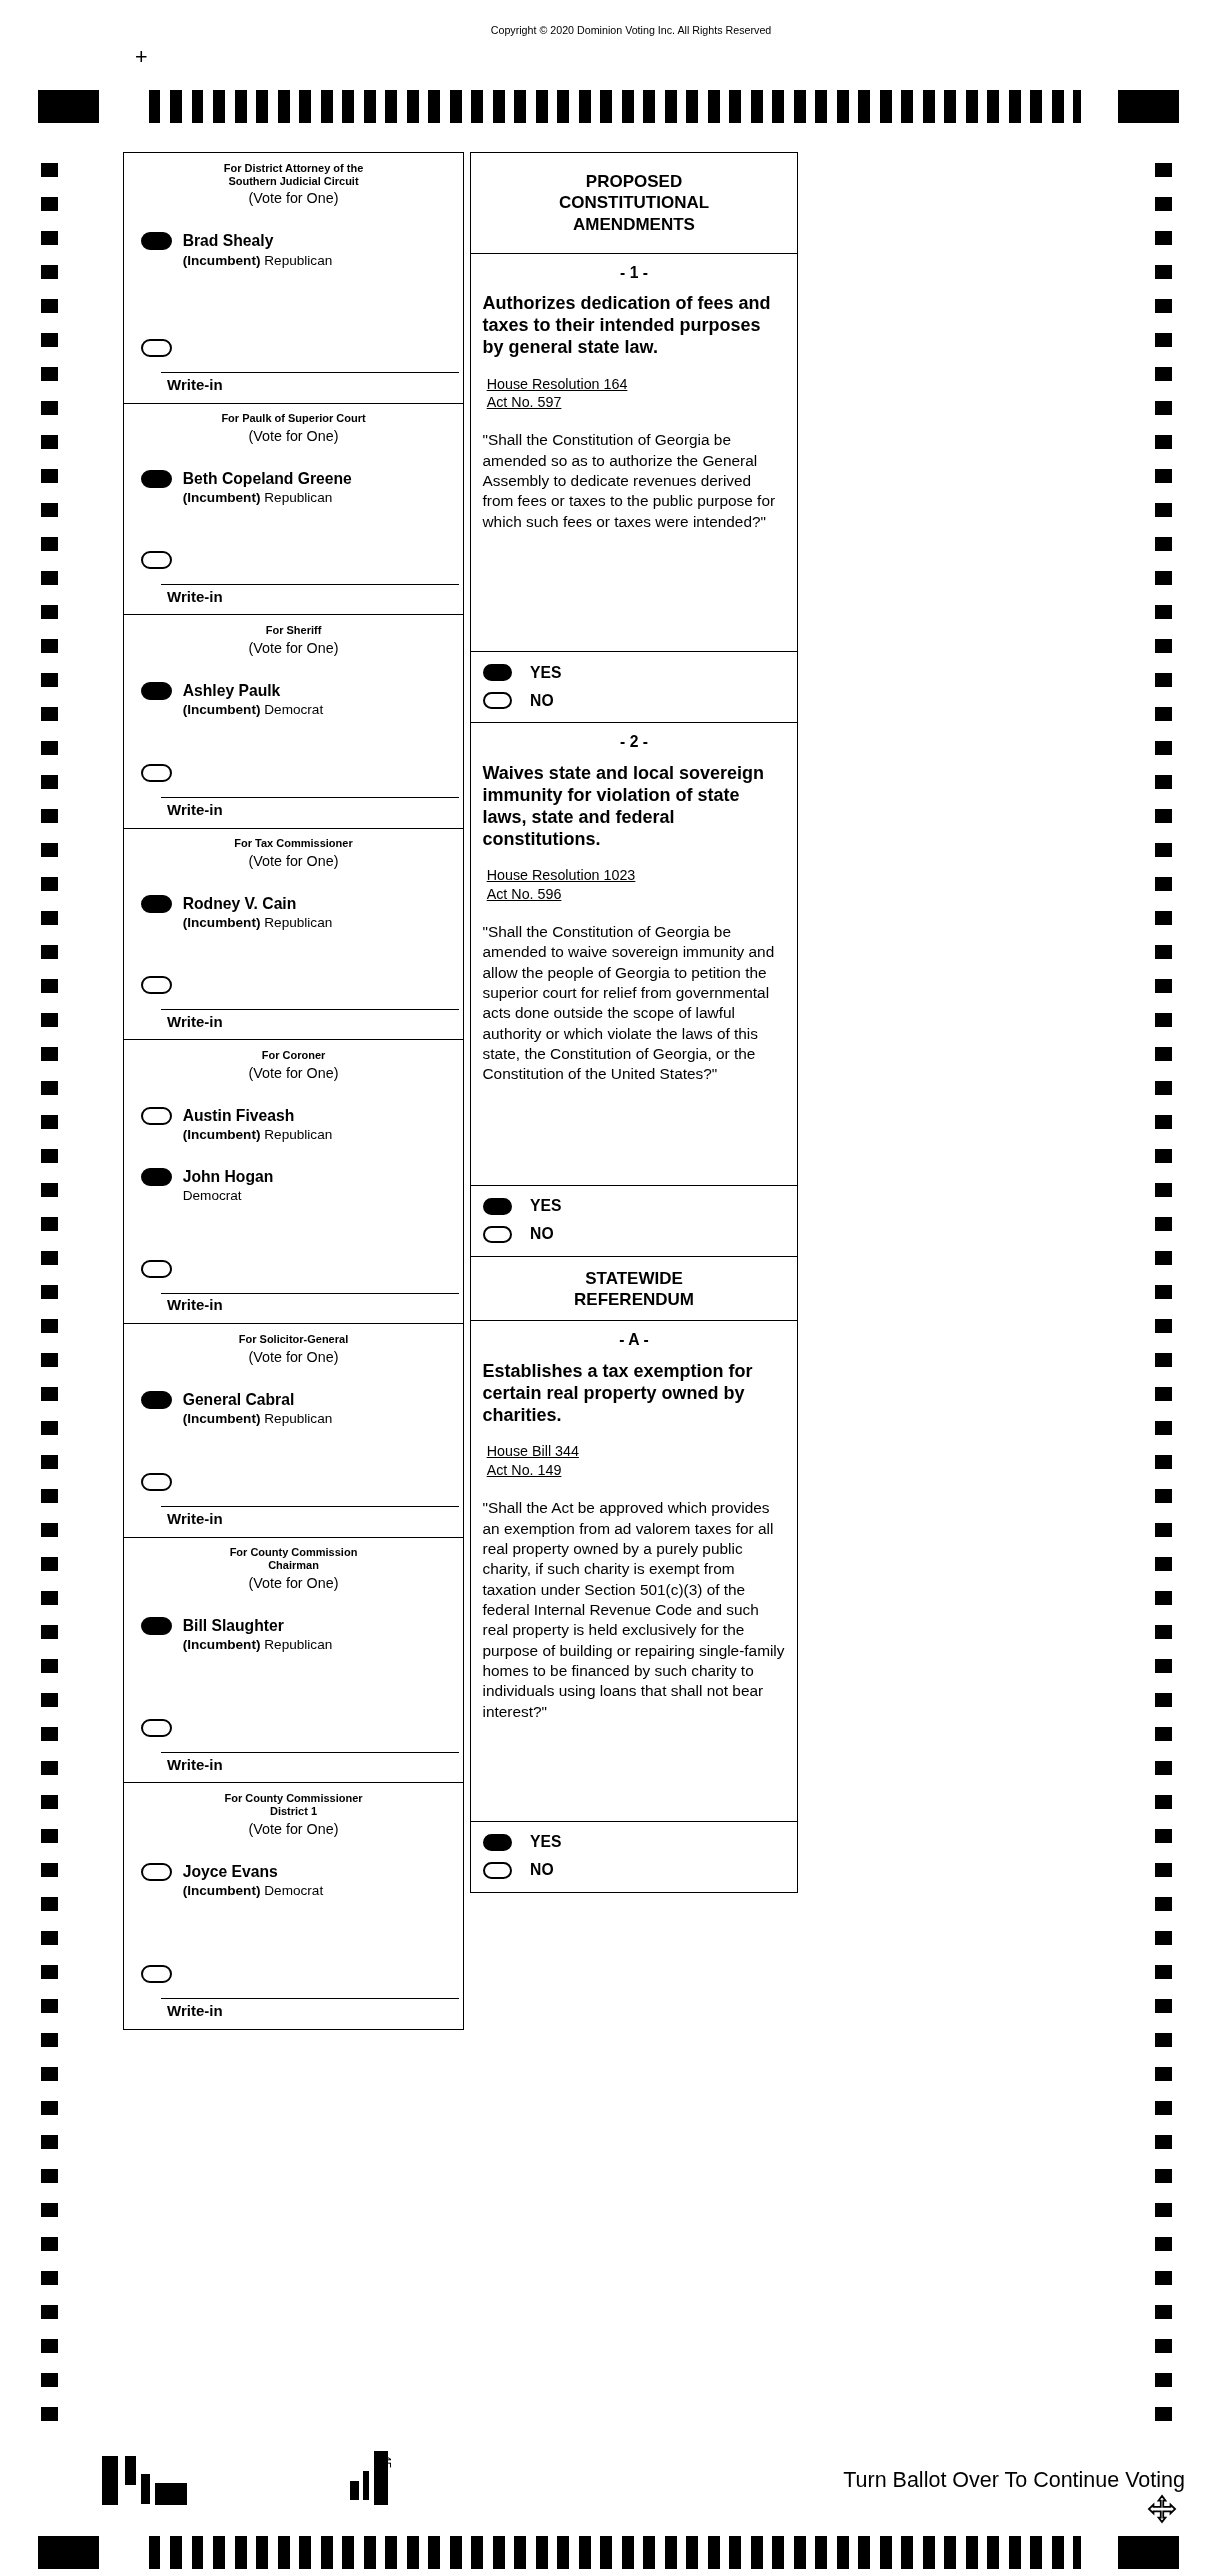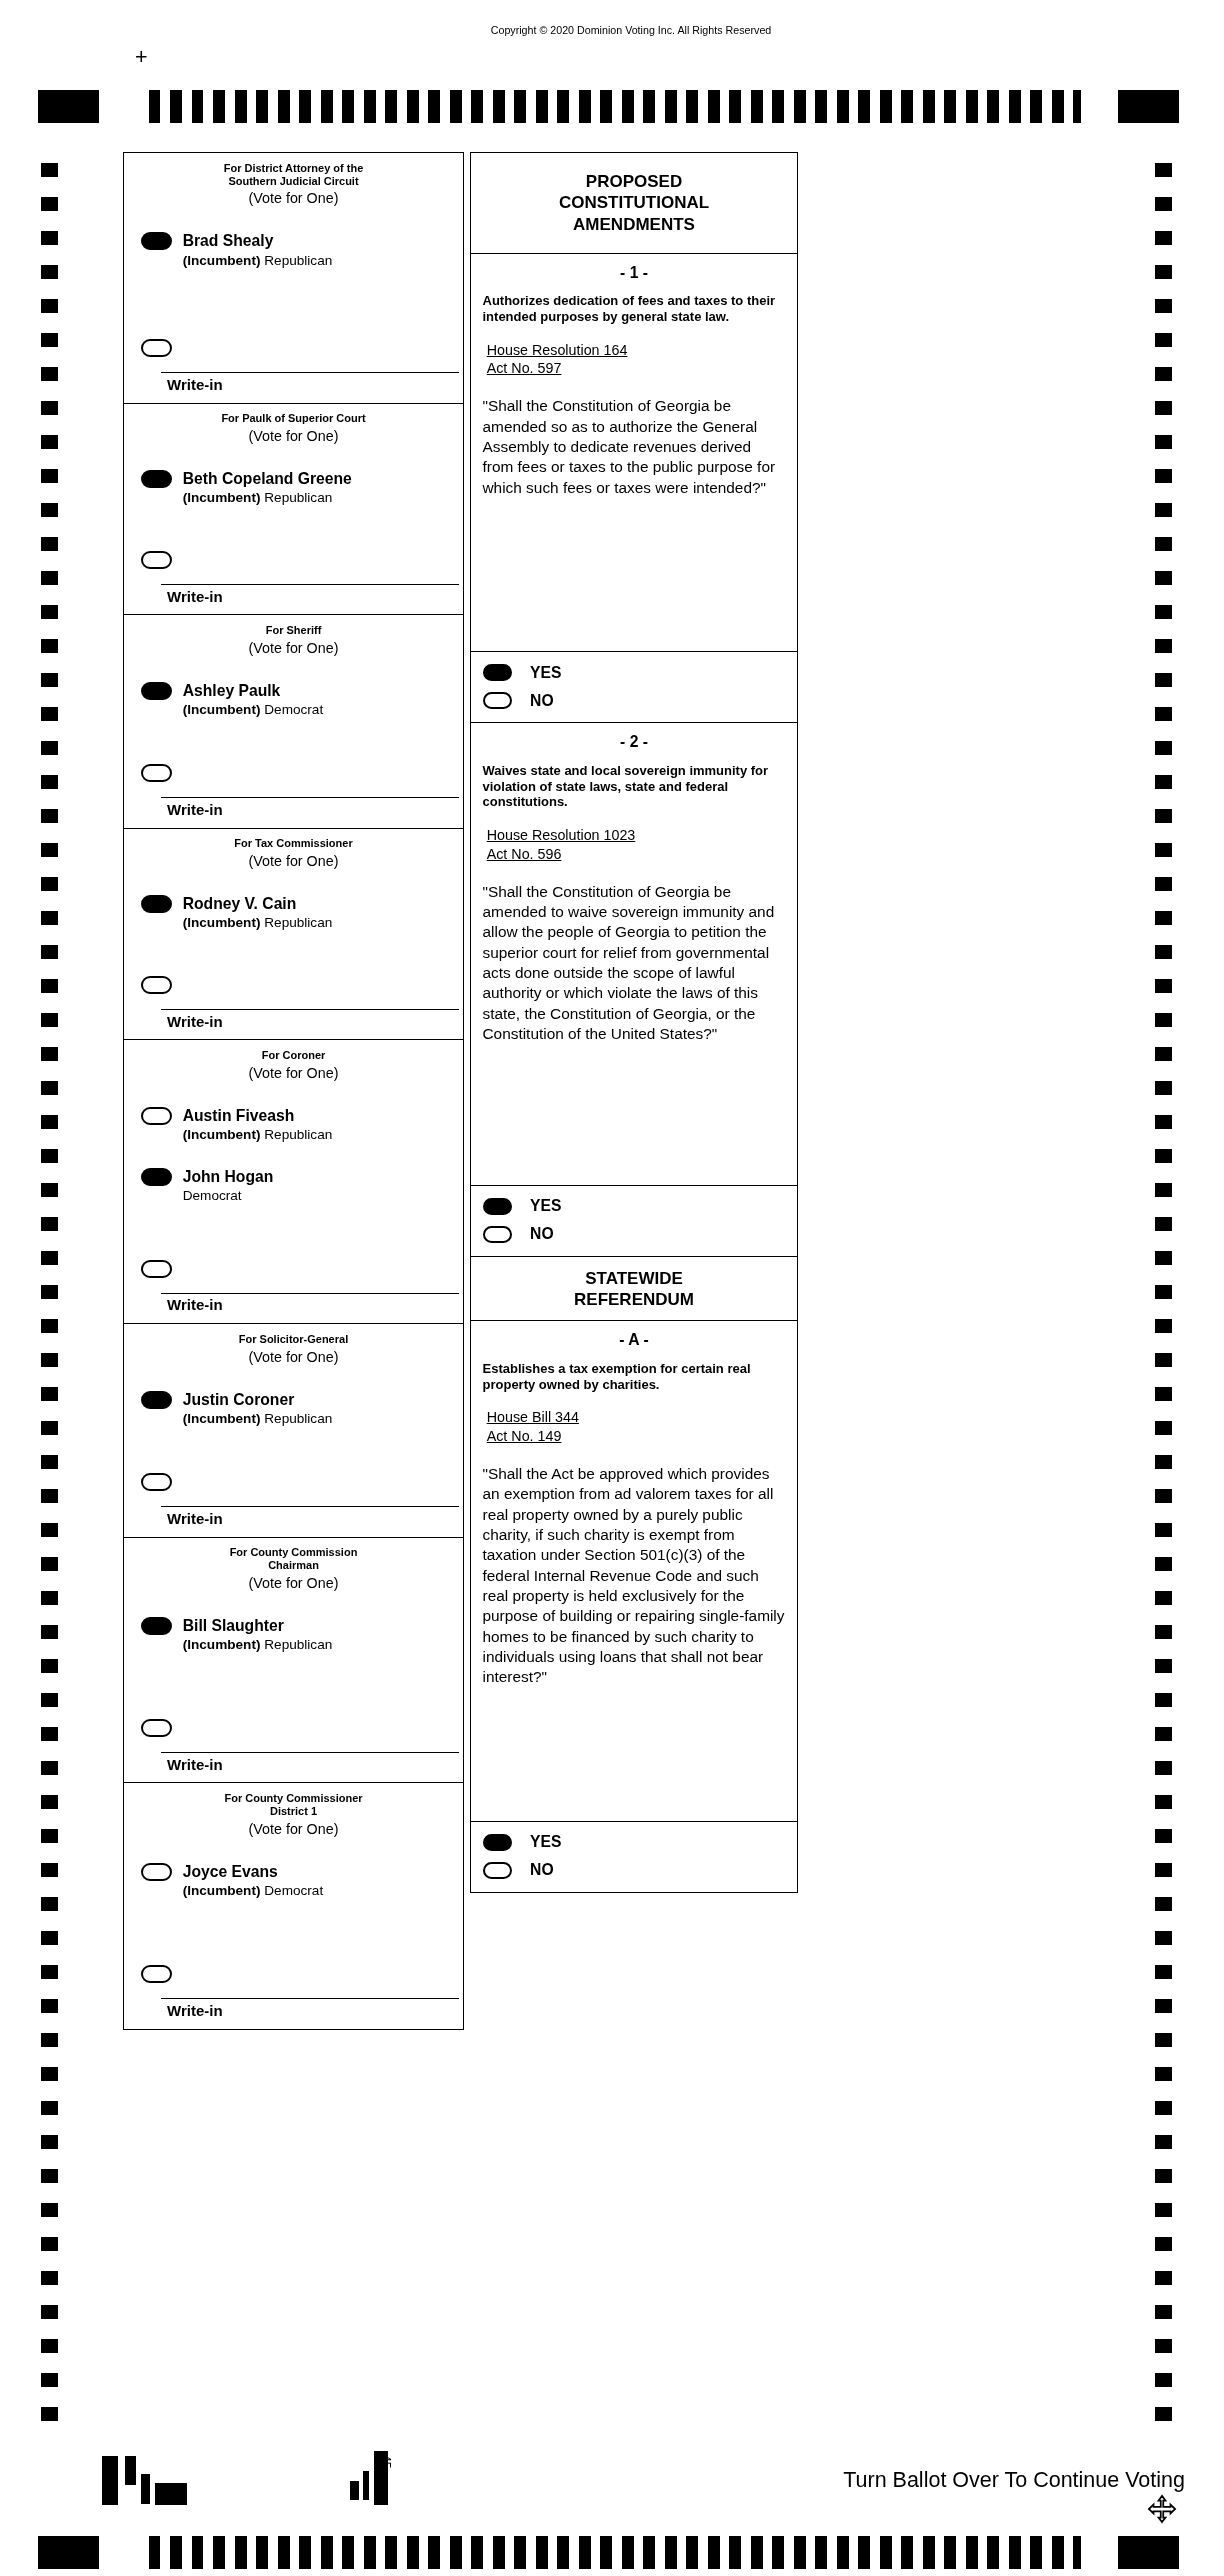--- a/index.html
+++ b/index.html
@@ -39,21 +39,21 @@
 
   .c1{min-height:252px;} .c2{min-height:213px;} .c3{min-height:215px;} .c4{min-height:213px;}
   .c5{min-height:285px;} .c6{min-height:215px;} .c7{min-height:247px;} .c8{min-height:248px;}
 
   
   .section-header{font-size:17px;font-weight:bold;text-align:center;line-height:1.25;
                   white-space:pre-line;justify-content:center;padding:7.2px 0;}
   .mh{min-height:102px;} .rh{min-height:66px;}
   .m1{min-height:471px;} .m2{min-height:535px;} .r1{min-height:573px;}
   .m-number{margin:10px 0 11.5px;font-size:15.7px;font-weight:bold;text-align:center;}
-  .m-summary{margin:0 13px 15.7px 11.5px;font-size:13px;font-weight:bold;line-height:1.22;}
+  .m-summary{margin:0 13px 15.7px 11.5px;font-size:18px;font-weight:bold;line-height:1.22;}
   .m-ref{margin:0 11.5px 18.6px 15.7px;font-size:14.3px;line-height:1.3;text-decoration:underline;}
   .m-question{margin:0 11.5px 20px 11.5px;font-size:15.4px;line-height:1.32;}
   .m-options{margin-top:auto;border-top:1.4px solid #000;padding:11.5px 0 13px 11.5px;}
   .m-option{display:flex;align-items:center;}
   .m-option + .m-option{margin-top:10px;}
   .m-options .bubble{width:29px;height:17px;border-radius:8.6px;}
   .m-opt-label{margin-left:18.6px;font-size:15.7px;font-weight:bold;}
 
   
   .copyright{position:absolute;top:24px;left:0;right:0;text-align:center;font-size:10.7px;}
@@ -174,21 +174,21 @@
         <div class="writein-label">Write-in</div>
       </div>
     </section>
 
     <section class="box contest c6">
       <div class="contest-title">For Solicitor-General</div>
       <div class="vote-for">(Vote for One)</div>
       <div class="candidate">
         <span class="bubble filled"></span>
         <div class="cand-text">
-          <div class="cand-name">Justin Coroner</div>
+          <div class="cand-name">General Cabral</div>
           <div class="cand-detail"><b>(Incumbent)</b> <span>Republican</span></div>
         </div>
       </div>
       <div class="writein-group">
         <div class="writein-bubble-row"><span class="bubble"></span></div>
         <div class="writein-line"></div>
         <div class="writein-label">Write-in</div>
       </div>
     </section>
 

